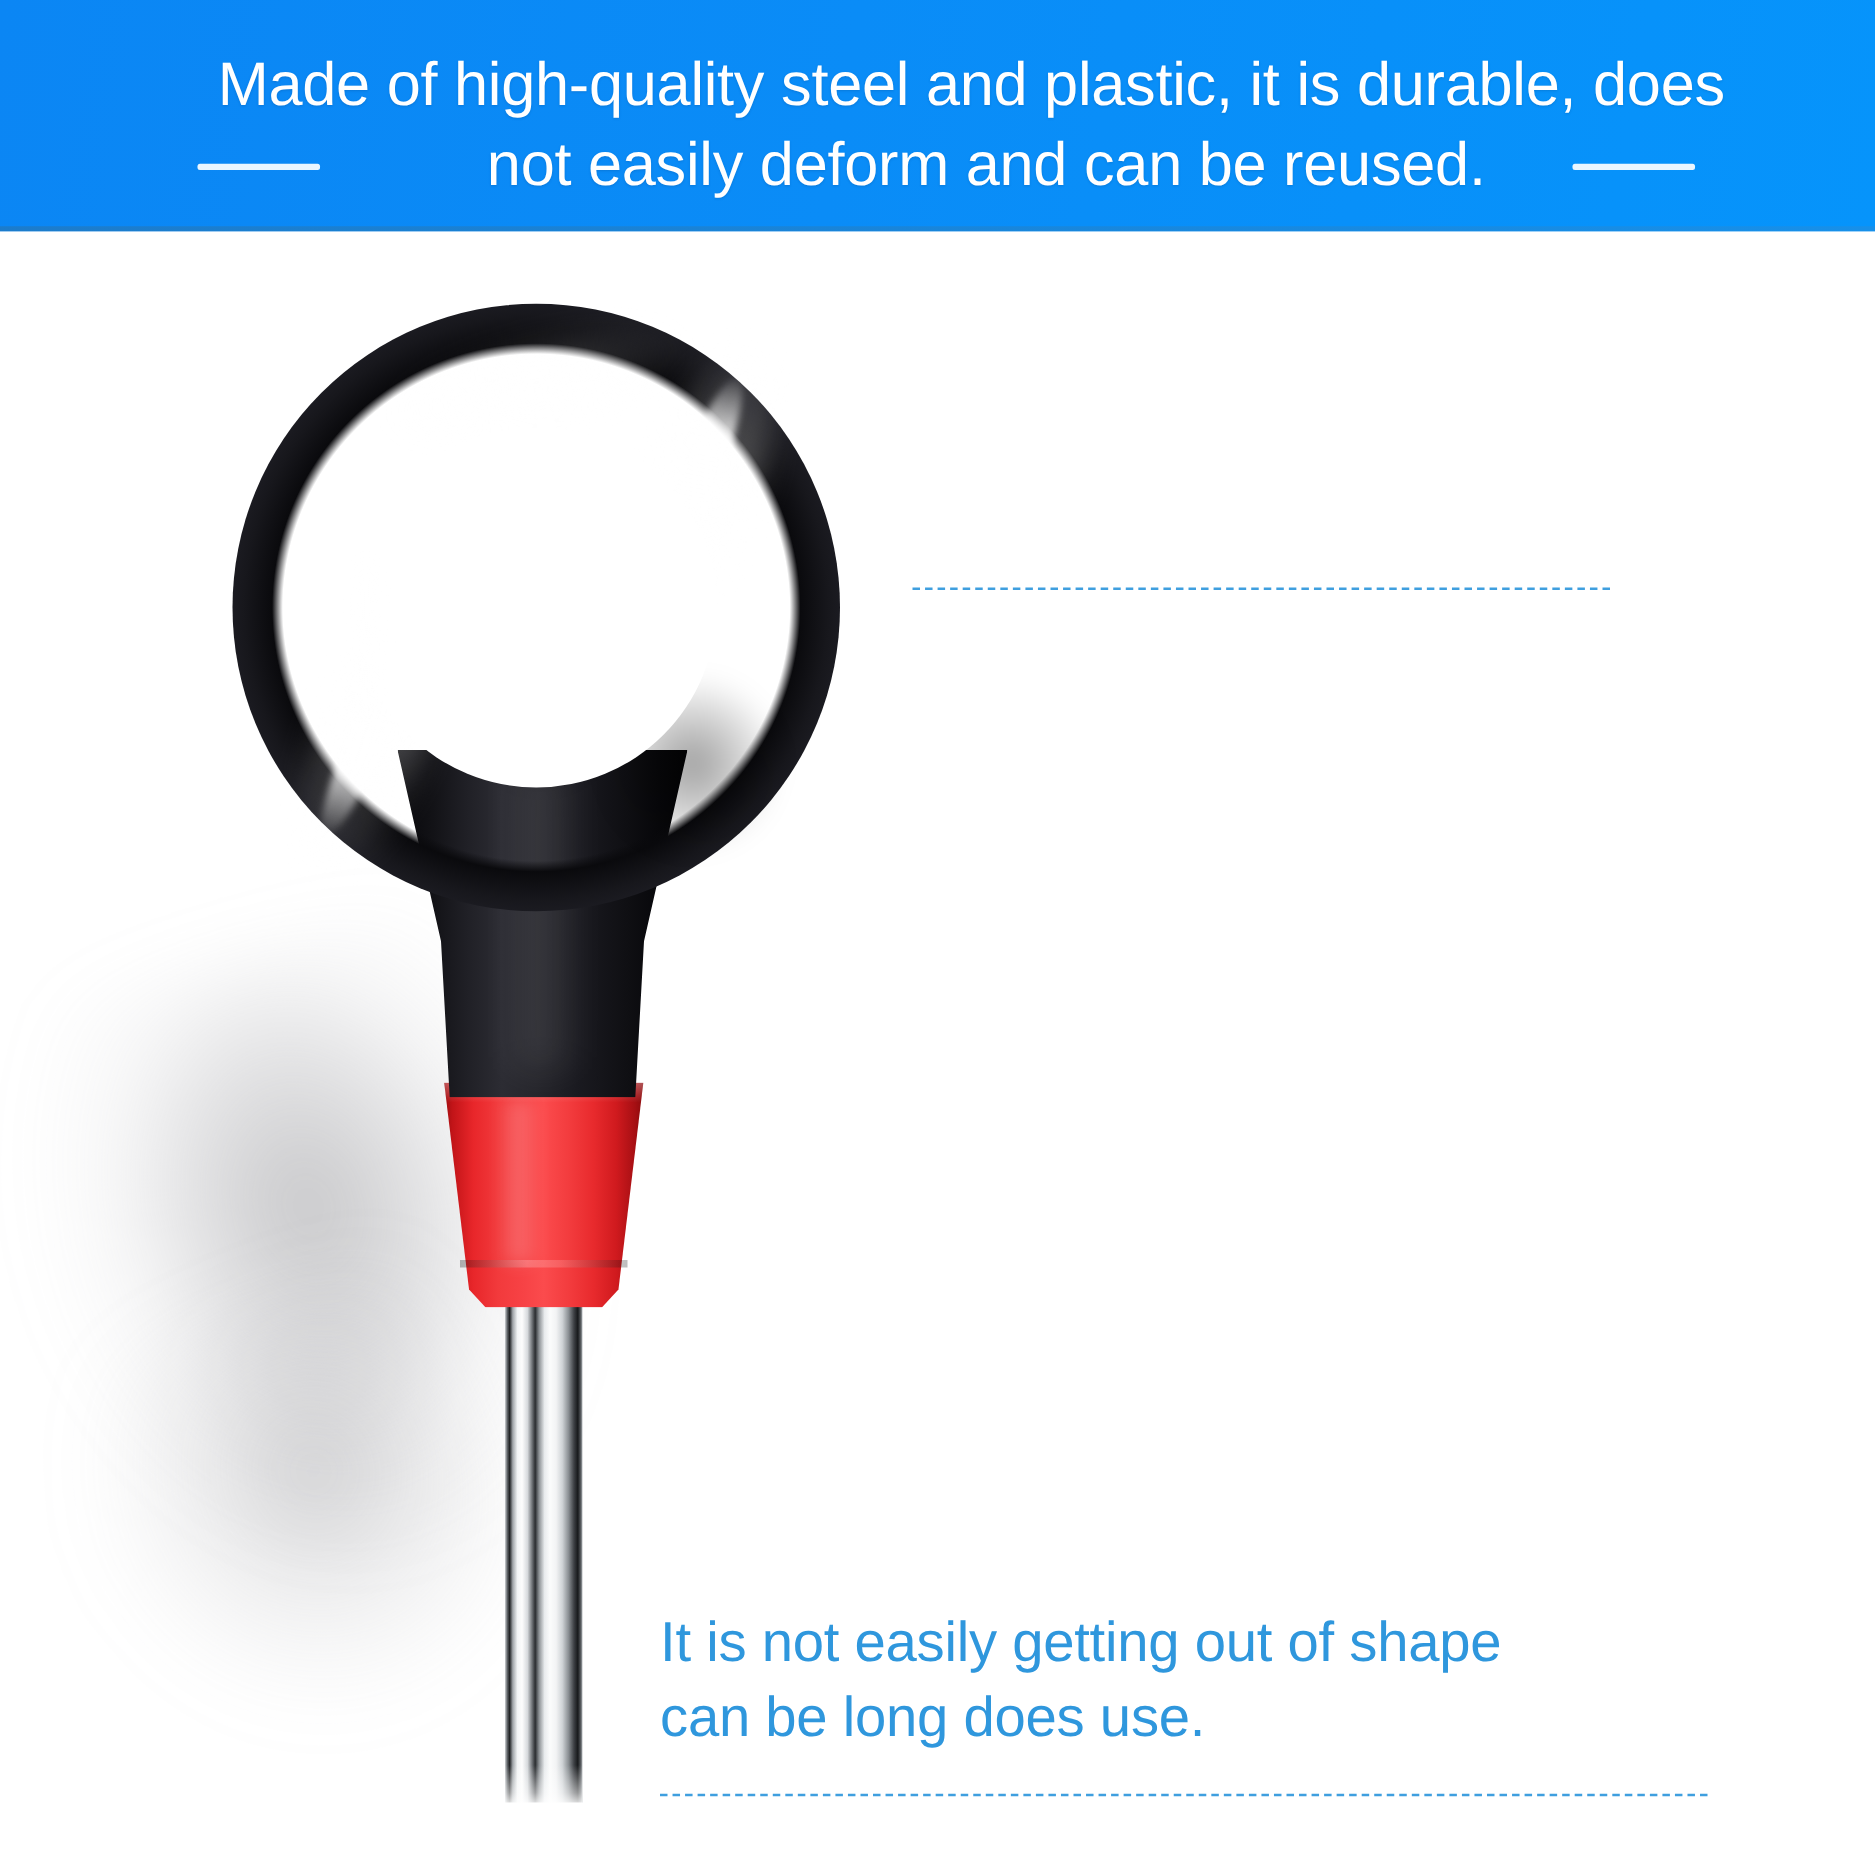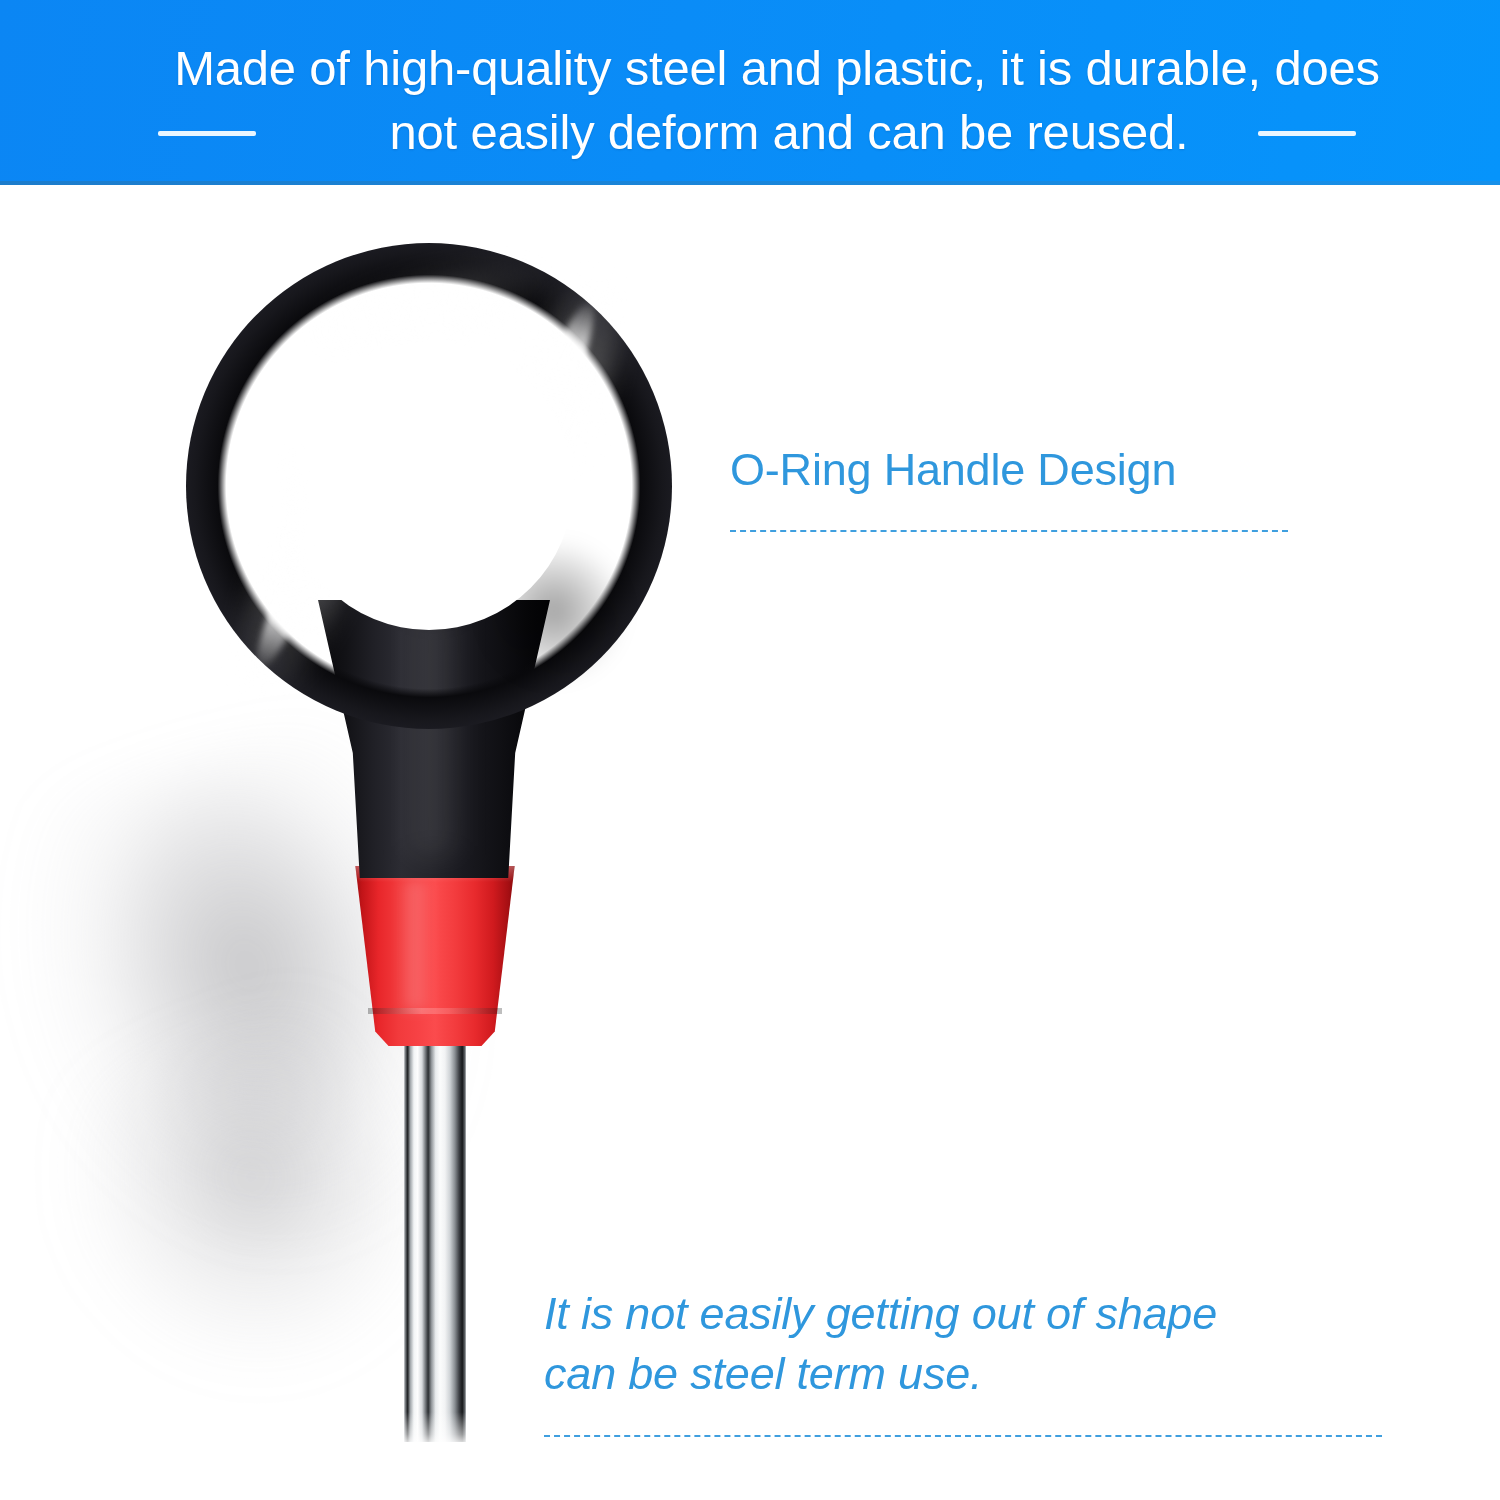--- a/index.html
+++ b/index.html
@@ -306,21 +306,21 @@
     border-top: 2px dashed #2f97dd;
     opacity: .92;
   }
 
   #feature-1 { left: 730px; top: 440px;  width: 560px; }
   #feature-1 .feature-rule { width: 558px; margin-top: 30px; }
 
   #feature-2 { left: 620px; top: 828px;  width: 745px; }
   #feature-2 .feature-rule { width: 742px; margin-top: 30px; }
 
-  #feature-3 { left: 544px; top: 1284px; width: 840px; font-style: italic; }
+  #feature-3 { left: 528px; top: 1284px; width: 840px; }
   #feature-3 .feature-rule { width: 838px; margin-top: 30px; }
 </style>
 </head>
 <body>
 
 <div id="page">
 
   <div id="banner">
     <div class="banner-line" id="banner-line-1">Made of high-quality steel and plastic, it is durable, does</div>
     <div class="banner-line" id="banner-line-2">not easily deform and can be reused.</div>
@@ -349,24 +349,23 @@
     <div id="gloss-top" class="ring-gloss"></div>
     <div id="gloss-ur-soft" class="ring-gloss"></div>
     <div id="gloss-ur" class="ring-gloss"></div>
     <div id="gloss-ll-soft" class="ring-gloss"></div>
     <div id="gloss-ll" class="ring-gloss"></div>
     <div id="ring-hole"></div>
     <div id="gloss-inner-left" class="ring-gloss"></div>
   </div>
 
   <div class="feature" id="feature-1">
-    <div class="feature-text">O-Ring Handle Design</div>
     <div class="feature-rule"></div>
   </div>
 
 
   <div class="feature" id="feature-3">
     <div class="feature-text">It is not easily getting out of shape</div>
-    <div class="feature-text">can be steel term use.</div>
+    <div class="feature-text">can be long does use.</div>
     <div class="feature-rule"></div>
   </div>
 
 </div>
 
 </body></html>

